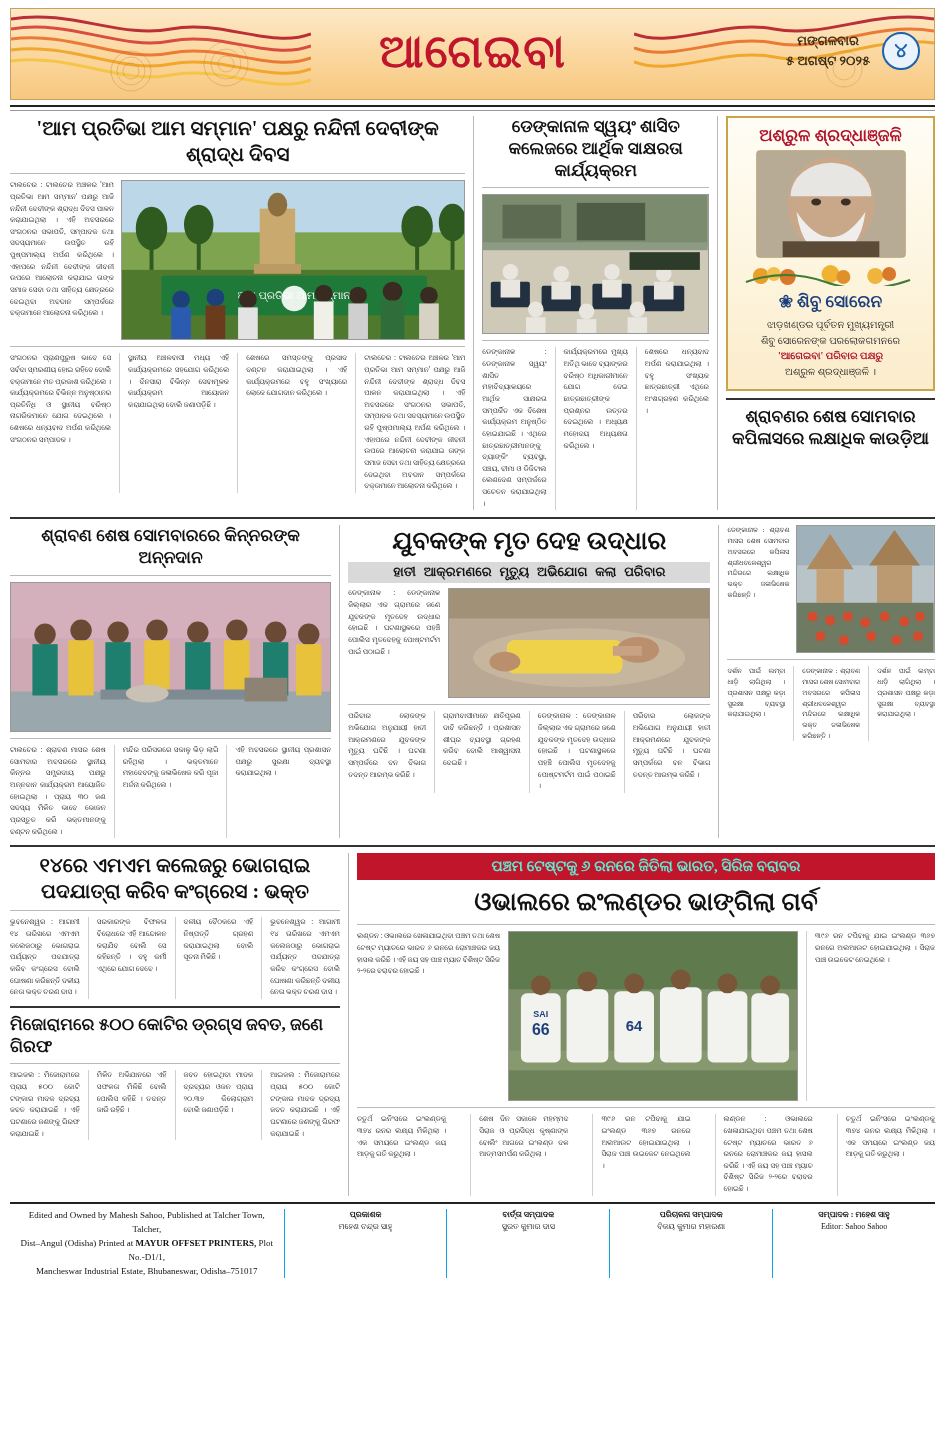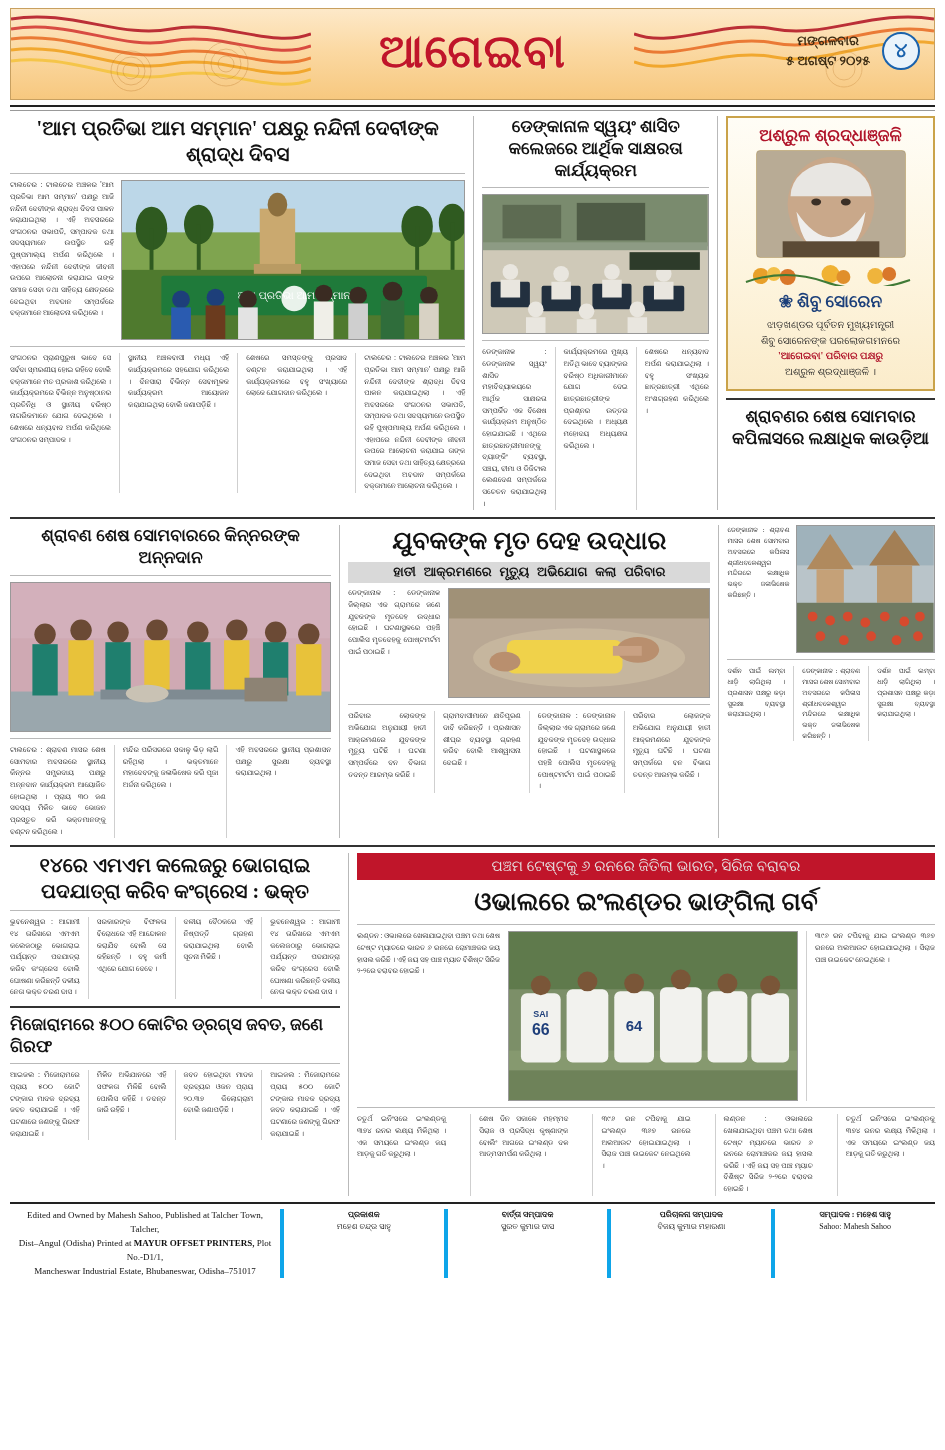--- a/index.html
+++ b/index.html
@@ -88,24 +88,24 @@
   .subhead-bar {
     background: #d9d9d9;
     text-align: center;
     font-family: Liberation Mono, monospace;
     font-weight: bold; font-size: 13px;
     padding: 3px 4px;
     margin: 5px 0;
   }
   .redbar {
     background: #c0152a;
-    color: #e5e5e5;
+    color: #5eead4;
     text-align: center;
     font-family: "Liberation Serif", serif;
-    font-weight: normal; font-size: 15px;
+    font-weight: bold; font-size: 15px;
     padding: 5px 6px;
   }
   .body-text {
     font-family: "Liberation Serif", serif;
     font-size: 7.2px;
     line-height: 1.62;
     text-align: justify;
     color: #1a1a1a;
     hyphens: auto;
     word-spacing: -0.3px;
@@ -155,21 +155,21 @@
   .footer {
     border-top: 2px solid #222;
     margin-top: 6px;
     padding-top: 5px;
     display: flex;
     font-family: "Liberation Serif", serif;
     font-size: 9px;
     color: #111;
   }
   .footer-main { flex: 1.7; text-align: center; line-height: 1.55; padding: 0 6px;}
-  .footer-cell { flex: 1; text-align: center; line-height: 1.5; border-left: 4px solid #0ea5e9; padding: 0 4px; font-size: 8px;}
+  .footer-cell { flex: 1; text-align: center; line-height: 1.5; border-left: 1px solid #0ea5e9; padding: 0 4px; font-size: 8px;}
   .footer-cell .hd { font-weight: bold; }
   .footer-main b { font-weight: bold; }
 </style>
 </head>
 <body>
 
 <div class="page">
 
   <div class="masthead">
     <svg class="mast-swirl" viewBox="0 0 300 92" preserveAspectRatio="none">
@@ -637,17 +637,17 @@
     <div class="footer-cell">
       <div class="hd">ବାର୍ତ୍ତା ସମ୍ପାଦକ</div>
       <div>ସୁରତ କୁମାର ଦାସ</div>
     </div>
     <div class="footer-cell">
       <div class="hd">ପରିଚାଳନା ସମ୍ପାଦକ</div>
       <div>ବିଜୟ କୁମାର ମହାରଣା</div>
     </div>
     <div class="footer-cell">
       <div class="hd">ସମ୍ପାଦକ : ମହେଶ ସାହୁ</div>
-      <div>Sahoo: Mahesh Sahoo</div>
+      <div>Editor: Sahoo Sahoo</div>
     </div>
   </div>
 
 </div>
 
 </body></html>

